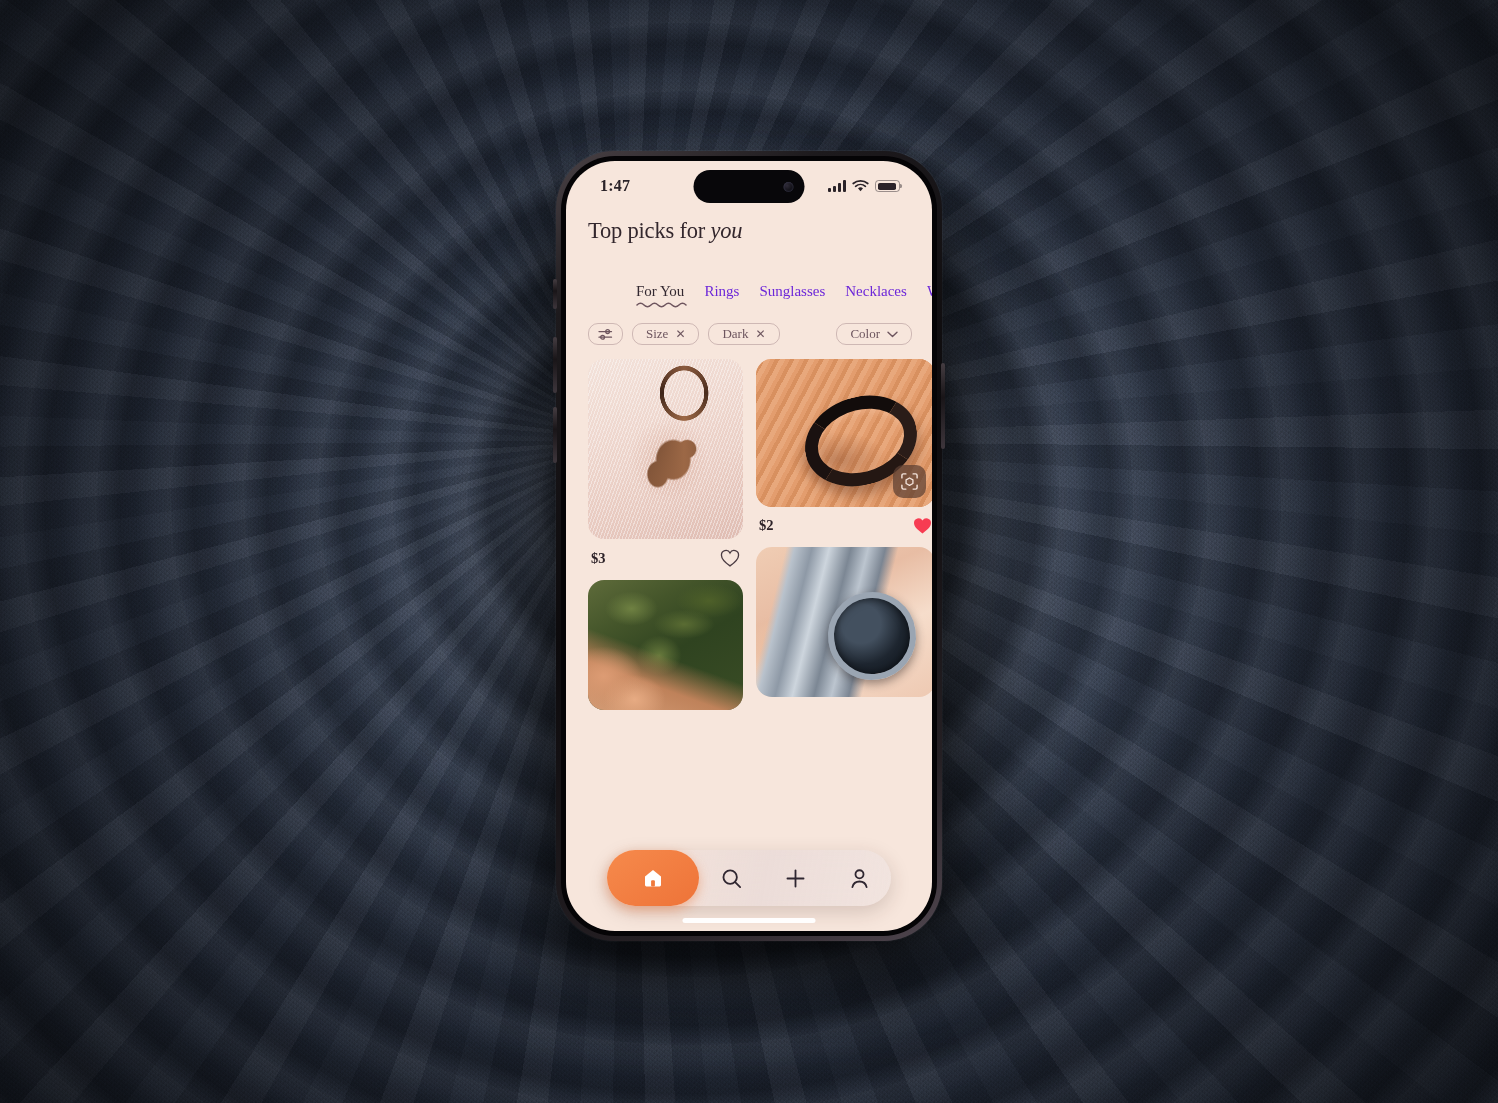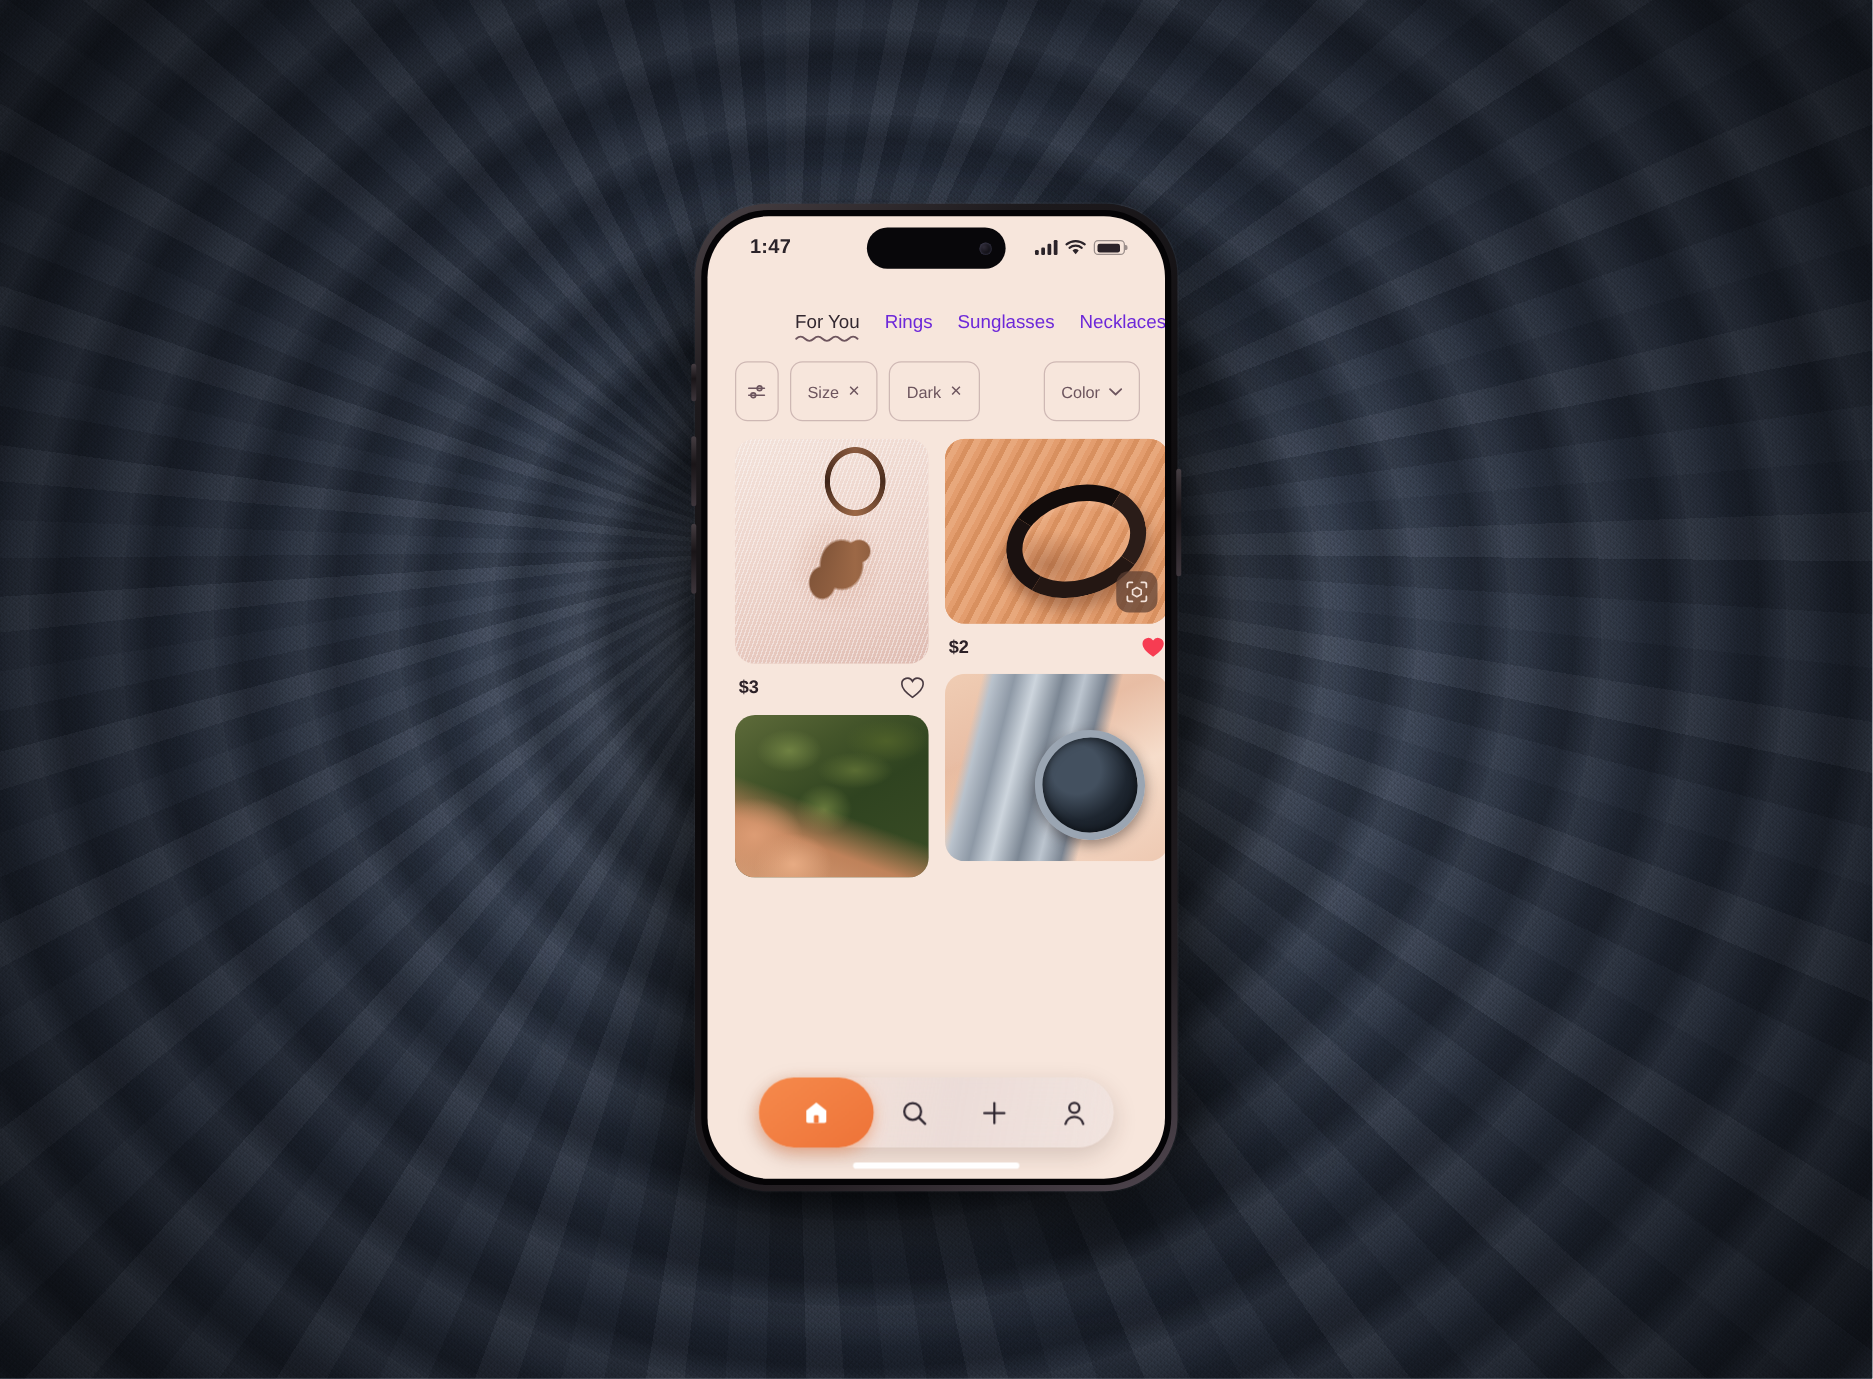--- a/index.html
+++ b/index.html
@@ -68,26 +68,27 @@
     position: absolute;
     left: 520px; top: 210px; width: 470px; height: 780px;
     border-radius: 90px;
     background: rgba(0,0,0,.55);
     filter: blur(48px);
   }
 
   
   #phone {
     position: absolute;
-    left: 556px; top: 163px;
+    left: 556px; top: 151px;
     width: 386px; height: 790px;
     border-radius: 58px;
     background: linear-gradient(148deg, #4a4246 0%, #1d1a1d 16%, #0c0a0c 48%, #241f23 82%, #514750 100%);
     padding: 5px;
     box-shadow: 0 30px 60px rgba(0,0,0,.55), 0 0 0 1px rgba(255,255,255,.05);
+    font-family: Liberation Serif, serif;
   }
   #phone-inner {
     position: relative;
     width: 100%; height: 100%;
     border-radius: 54px;
     background: #050406;
     padding: 5px;
   }
   #screen {
     position: relative;
@@ -201,21 +202,21 @@
   .tab.active { color: #332830; font-weight: 400; }
   .squiggle { position: absolute; left: 0; bottom: 0; width: 58px; height: 8px; }
 
   
   #filters {
     display: flex; align-items: center; gap: 9px;
     padding: 14px 0 0 22px;
     white-space: nowrap;
   }
   .chip {
-    height: 48px;
+    height: 22px;
     display: inline-flex; align-items: center; gap: 7px;
     padding: 0 13px;
     border: 1px solid rgba(120,86,96,.32);
     border-radius: 10px;
     font-size: 13px; color: #6d555e;
     background: transparent;
   }
   .chip.icon-only { padding: 0 9px; }
   .chip .x { font-size: 12px; color: #6d555e; line-height: 1; }
   #sort-chip { margin-left: auto; margin-right: 20px; }
@@ -458,20 +459,23 @@
               <path d="M1.2 3.5 a11.4 11.4 0 0 1 14.6 0" stroke="#2b2329" stroke-width="1.7" fill="none" stroke-linecap="round"></path>
             </svg>
             <span class="batt">
                 <span></span>
               </span>
           </div>
         </div>
 
         <div id="app">
 
+          <div id="page-title">
+            <span>Top picks for </span><em>you</em>
+          </div>
 
 
           <div id="tabs">
             <div class="tab active">
               <span>For You</span>
               <svg class="squiggle" viewBox="0 0 58 8">
                 <path d="M1 4 q3.5 -3.4 7 0 t7 0 t7 0 t7 0 t7 0 t7 0 t7 0" stroke="#6e555e" stroke-width="1.5" fill="none" stroke-linecap="round"></path>
               </svg>
             </div>
             <div class="tab">

